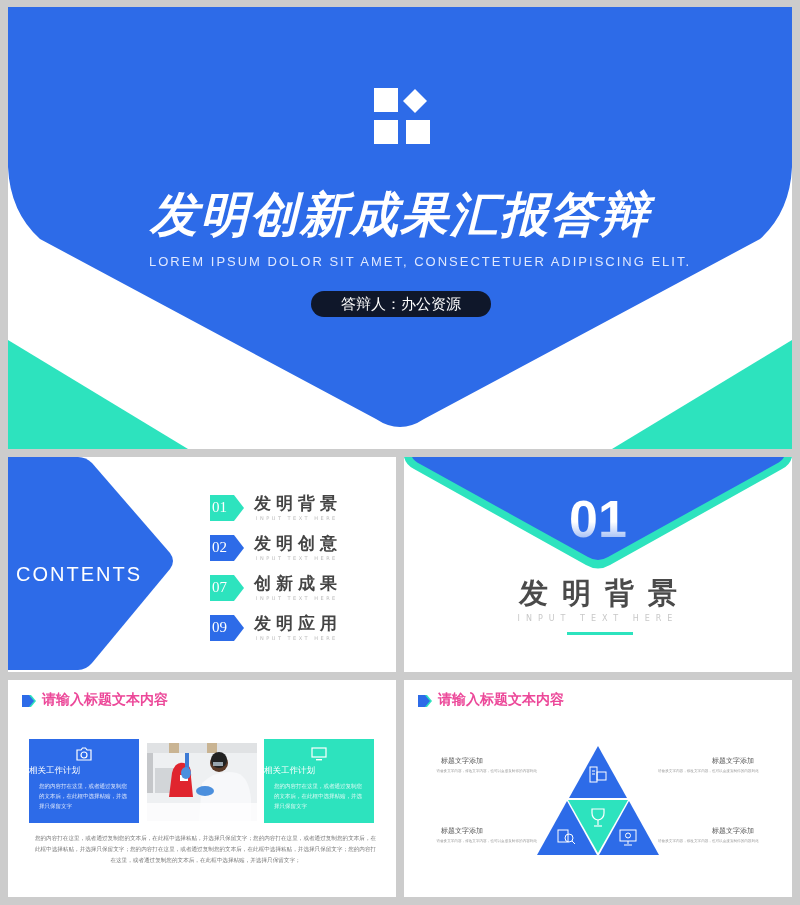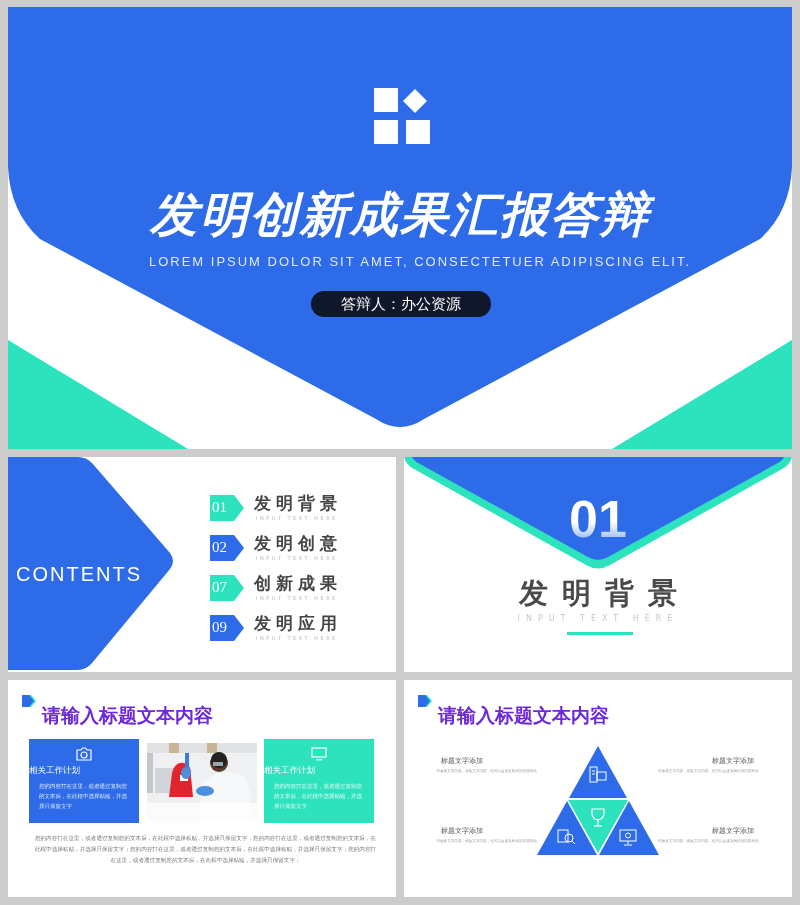--- a/index.html
+++ b/index.html
@@ -41,21 +41,21 @@
     -webkit-background-clip: text; background-clip: text; color: transparent; }
   .s3-title { position: absolute; left: 0; width: 388px; top: 117px; text-align: center; font-size: 29px;
     font-weight: bold; color: #4a4a4a; letter-spacing: 14px; padding-left: 14px; }
   .s3-en { position: absolute; left: 0; width: 388px; top: 157px; text-align: center; font-size: 8px;
     color: #c8c8c8; letter-spacing: 6px; }
   .s3-line { position: absolute; left: 163px; top: 175px; width: 66px; height: 3px; background: #2de3be; }
 
   
   .hdr { position: absolute; left: 14px; top: 11px; height: 20px; }
   .hdr-icon { position: absolute; left: 0; top: 4px; width: 14px; height: 12px; }
-  .hdr-text { position: absolute; left: 20px; top: 0; font-size: 19px; font-weight: bold; color: #6d28d9; white-space: nowrap; margin-top: 12px; }
+  .hdr-text { position: absolute; left: 20px; top: 0; font-size: 14px; font-weight: bold; color: #ec4899; white-space: nowrap; }
 
   
   .card { position: absolute; top: 59px; width: 110px; height: 84px; color: #fff; text-align: left; }
   .card-blue { left: 21px; background: #2d6be8; }
   .card-teal { left: 256px; background: #2de3be; }
   .card-icon { display: block; margin: 8px auto 0; width: 16px; height: 14px; }
   .card-title { font-size: 8.5px; margin-top: 4px; }
   .card-body { font-size: 5.5px; line-height: 10px; margin: 4px 10px 0; opacity: 0.85; }
   .photo { position: absolute; left: 139px; top: 63px; width: 110px; height: 78px; overflow: hidden; }
   .s4-para { position: absolute; left: 25px; top: 153px; width: 345px; text-align: center;

